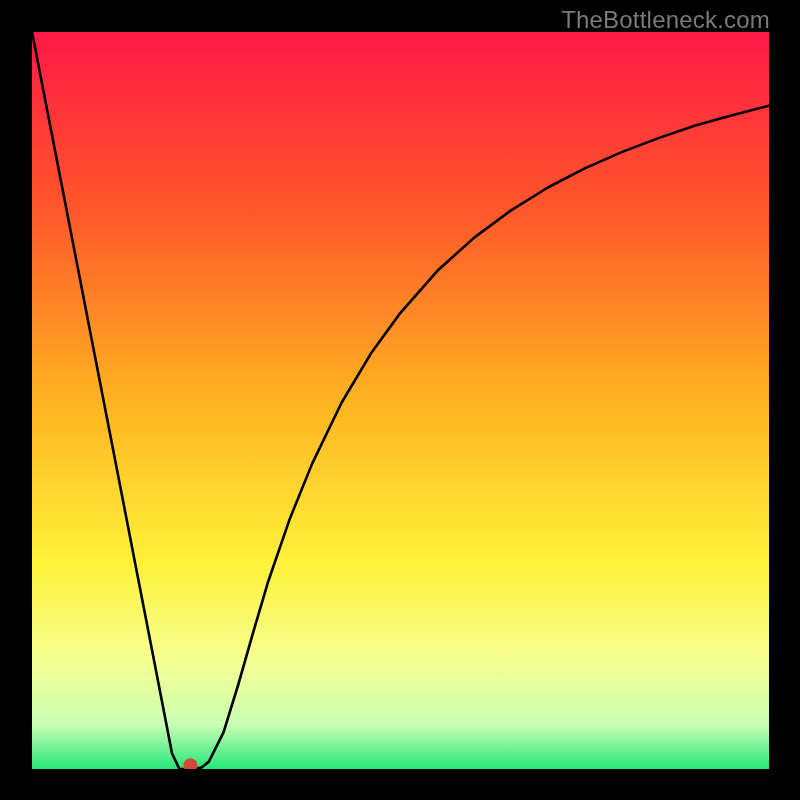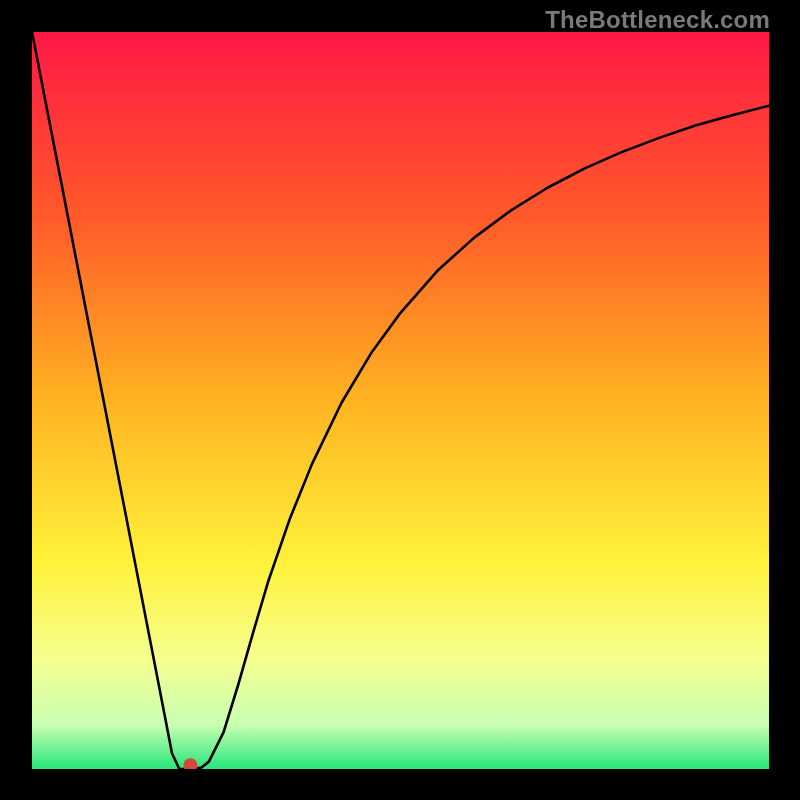--- a/index.html
+++ b/index.html
@@ -34,21 +34,21 @@
     inset: 0;
     width: 100%;
     height: 100%;
   }
   .watermark {
     position: absolute;
     top: 6px;
     right: 30px;
     color: #7a7a7a;
     font-size: 24px;
-    font-weight: 700;
+    font-weight: 400;
     letter-spacing: 0.2px;
     user-select: none;
     pointer-events: none;
   }
 </style>
 </head>
 <body>
 
 <div class="chart-container">
 

